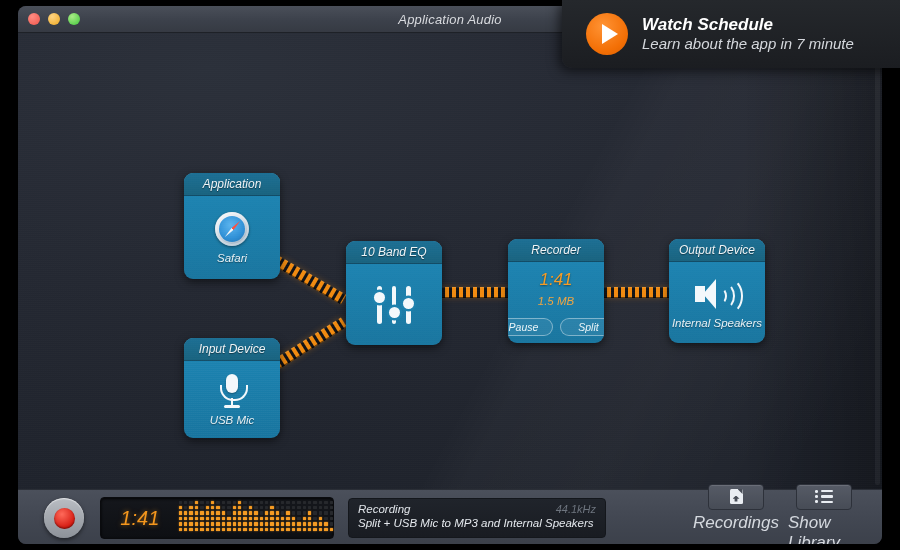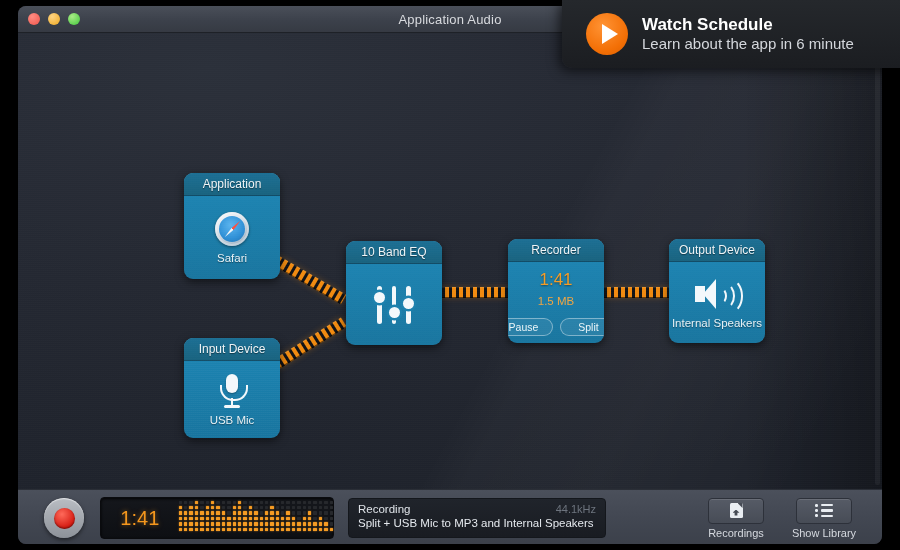--- a/index.html
+++ b/index.html
@@ -2,21 +2,21 @@
 <html><head>
 <meta charset="utf-8">
 <style>
   html, body {
     margin: 0; padding: 0;
     width: 900px; height: 550px;
     background: #000000;
     font-family: "Liberation Sans", sans-serif;
     overflow: hidden;
   }
-  #root { position: relative; width: 900px; height: 426px; }
+  #root { position: relative; width: 900px; height: 426px; font-style: italic; }
 
   
   .window {
     position: absolute;
     left: 18px; top: 6px;
     width: 864px; height: 538px;
     border-radius: 8px;
     overflow: hidden;
     box-shadow: 0 6px 26px rgba(0,0,0,0.85);
     background: #242830;
@@ -251,21 +251,21 @@
   .tb-right { margin-left: auto; margin-right: 22px; display: flex; gap: 16px; }
   .tb-item { display: flex; flex-direction: column; align-items: center; gap: 3px; width: 72px; }
   .tb-box {
     width: 54px; height: 24px;
     border-radius: 4px;
     background: linear-gradient(to bottom, #565b66, #474c56);
     border: 1px solid #2d313a;
     box-shadow: inset 0 1px 0 rgba(255,255,255,0.12);
     display: flex; align-items: center; justify-content: center;
   }
-  .tb-label { font-size: 11px; color: #d5d9df; }
+  .tb-label { font-size: 17px; color: #d5d9df; }
 
   .ico-doc { position: relative; width: 13px; height: 15px; background: #e9edf2; border-radius: 1.5px; }
   .ico-doc::before { content:""; position:absolute; right:0; top:0; width:5px; height:5px; background:#474c56; clip-path: polygon(0 0,100% 100%,100% 0); }
   .ico-doc::after  { content:""; position:absolute; left:3px; bottom:2.5px; width:7px; height:6px; background:#474c56; clip-path: polygon(50% 0,100% 55%,70% 55%,70% 100%,30% 100%,30% 55%,0 55%); }
   .ico-clock { width: 15px; height: 15px; border-radius: 50%; border: 2px solid #e9edf2; position: relative; }
   .ico-clock::before { content:""; position:absolute; left:4.5px; top:2px; width:1.8px; height:5px; background:#e9edf2; }
   .ico-clock::after  { content:""; position:absolute; left:5.5px; top:6px; width:4px; height:1.8px; background:#e9edf2; }
   .ico-list { display: flex; flex-direction: column; gap: 2.6px; }
   .ico-list span { display: flex; align-items: center; gap: 3px; }
   .ico-list i { display: block; width: 2.6px; height: 2.6px; border-radius: 50%; background: #e9edf2; }
@@ -671,17 +671,17 @@
       </div>
     </div>
   </div>
 
   <div class="overlay">
     <div class="play-circle">
       <div class="play-tri"></div>
     </div>
     <div>
       <div class="ov-title">Watch Schedule</div>
-      <div class="ov-sub">Learn about the app in 6 minute</div>
+      <div class="ov-sub">Learn about the app in 7 minute</div>
     </div>
   </div>
 
 </div>
 
 </body></html>

